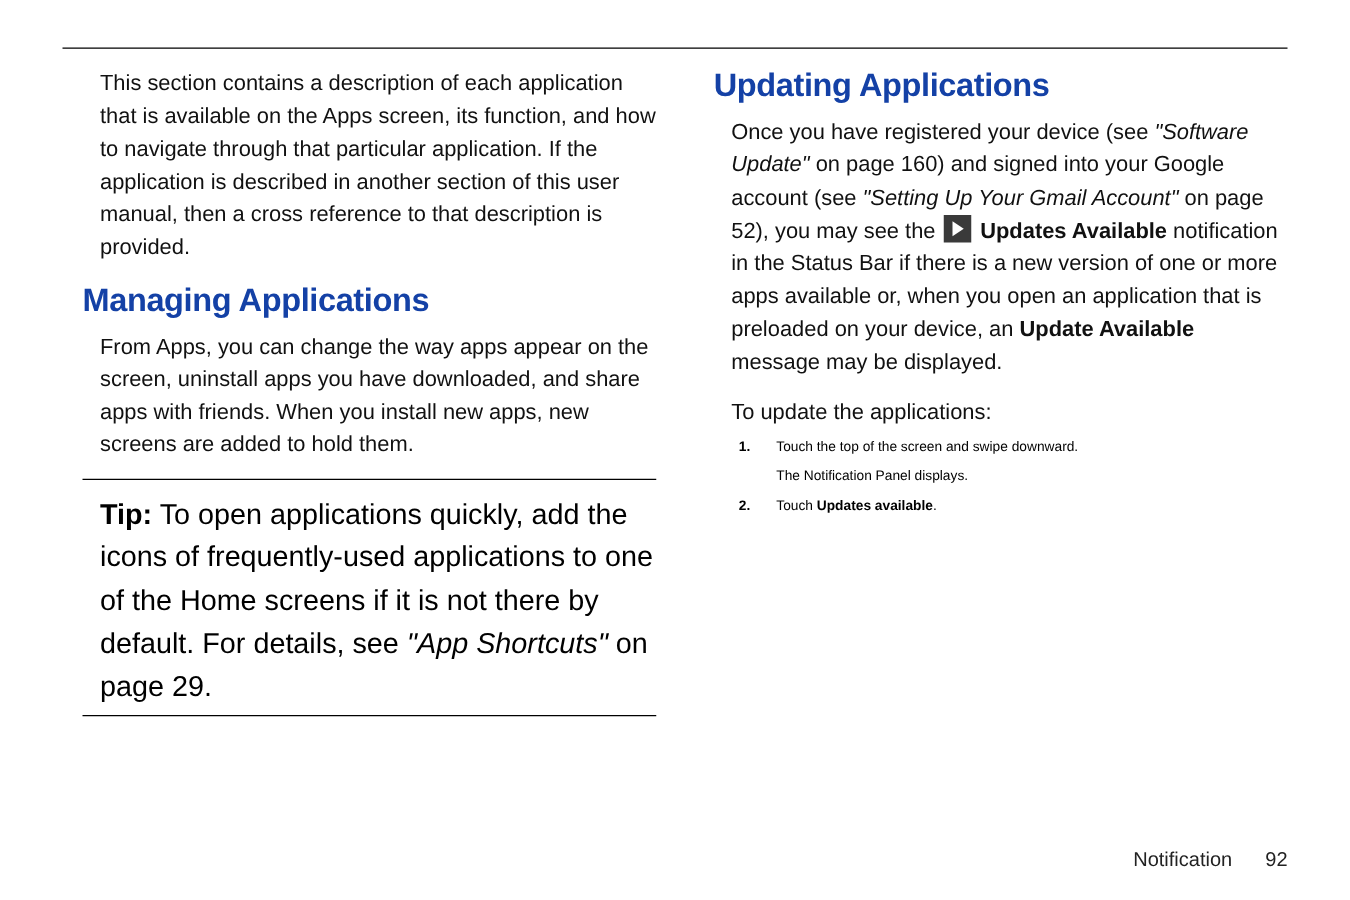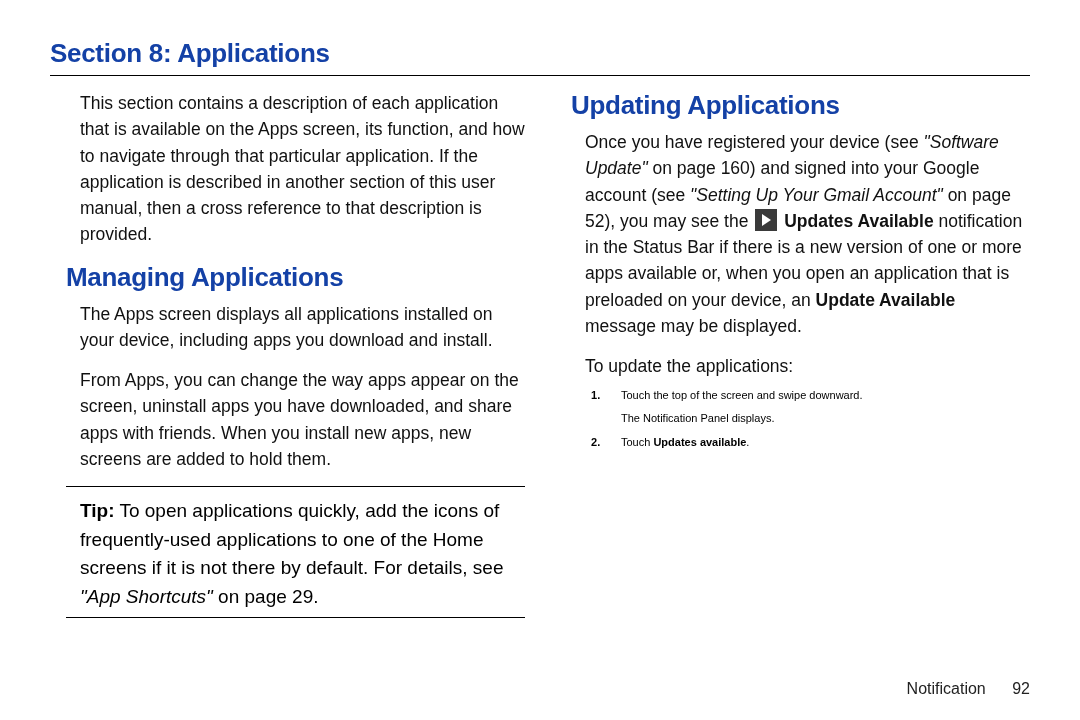--- a/index.html
+++ b/index.html
@@ -54,21 +54,21 @@
     margin: 12px 0 8px 0;
     letter-spacing: -0.3px;
   }
   .rule-inner {
     border: none;
     border-top: 1.5px solid #000;
     margin: 6px 0 10px 0;
   }
   .tip-block {
     padding-left: 14px;
-    font-size: 19px;
+    font-size: 23px;
     line-height: 1.5;
   }
   .tip-label { font-weight: 700; }
   .italic { font-style: italic; }
   .bold { font-weight: 700; }
   .play-icon {
     display: inline-block;
     width: 22px;
     height: 22px;
     background: #3a3a3a;
@@ -117,31 +117,29 @@
   }
   .footer .pagenum {
     margin-left: 22px;
     text-align: right;
   }
 </style>
 </head>
 <body>
 
 <div class="page">
-  <h1 class="section-title">Section 8:  Applications</h1>
   <hr class="rule">
 
   <div class="columns">
 
     <div class="col">
       <p class="indent">This section contains a description of each application that is available on the Apps screen, its function, and how to navigate through that particular application. If the application is described in another section of this user manual, then a cross reference to that description is provided.</p>
 
       <h2 class="subhead">Managing Applications</h2>
 
-      <p class="indent">The Apps screen displays all applications installed on your device, including apps you download and install.</p>
       <p class="indent">From Apps, you can change the way apps appear on the screen, uninstall apps you have downloaded, and share apps with friends. When you install new apps, new screens are added to hold them.</p>
 
       <hr class="rule-inner">
 
       <div class="tip-block">
         <span class="tip-label">Tip:</span><span> To open applications quickly, add the icons of frequently-used applications to one of the Home screens if it is not there by default. For details, see </span><span class="italic">"App Shortcuts"</span><span> on page 29.</span>
       </div>
 
       <hr class="rule-inner">
     </div>

